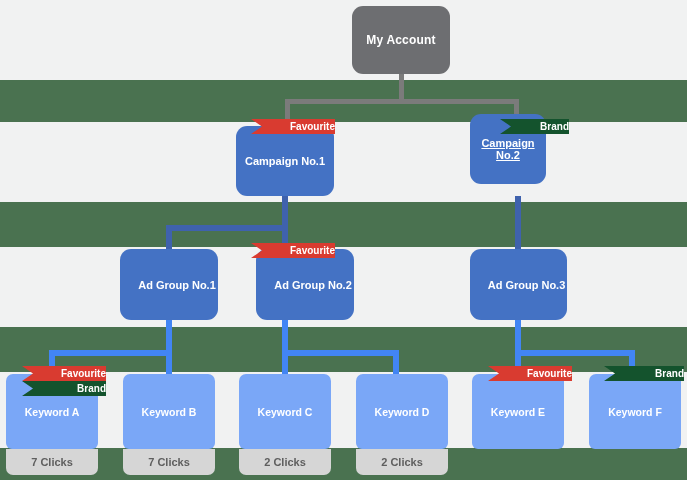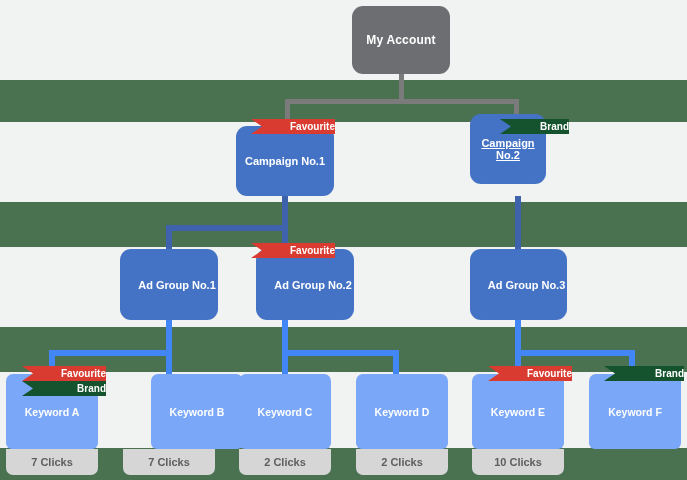--- a/index.html
+++ b/index.html
@@ -184,21 +184,21 @@
   <div class="ribbon brand" style="left:22px; top:381px; width:84px;">
     <span>Brand</span>
   </div>
   <div class="node keyword" style="left:6px; top:374px; width:92px; height:75px;">
     <span>Keyword A</span>
   </div>
   <div class="clicks" style="left:6px; top:449px; width:92px; height:26px;">
     <span>7 Clicks</span>
   </div>
 
-  <div class="node keyword" style="left:123px; top:374px; width:92px; height:75px;margin-left:28px;">
+  <div class="node keyword" style="left:123px; top:374px; width:92px; height:75px;">
     <span>Keyword B</span>
   </div>
   <div class="clicks" style="left:123px; top:449px; width:92px; height:26px;">
     <span>7 Clicks</span>
   </div>
 
   <div class="node keyword" style="left:239px; top:374px; width:92px; height:75px;">
     <span>Keyword C</span>
   </div>
   <div class="clicks" style="left:239px; top:449px; width:92px; height:26px;">
@@ -211,23 +211,20 @@
   <div class="clicks" style="left:356px; top:449px; width:92px; height:26px;">
     <span>2 Clicks</span>
   </div>
 
   <div class="ribbon fav" style="left:488px; top:366px; width:84px;">
     <span>Favourite</span>
   </div>
   <div class="node keyword" style="left:472px; top:374px; width:92px; height:75px;">
     <span>Keyword E</span>
   </div>
-  <div class="clicks" style="left:472px; top:449px; width:92px; height:26px;">
-    <span>10 Clicks</span>
-  </div>
 
   <div class="ribbon brand" style="left:604px; top:366px; width:80px;">
     <span>Brand</span>
   </div>
   <div class="node keyword" style="left:589px; top:374px; width:92px; height:75px;">
     <span>Keyword F</span>
   </div>
 
 </div>
 

